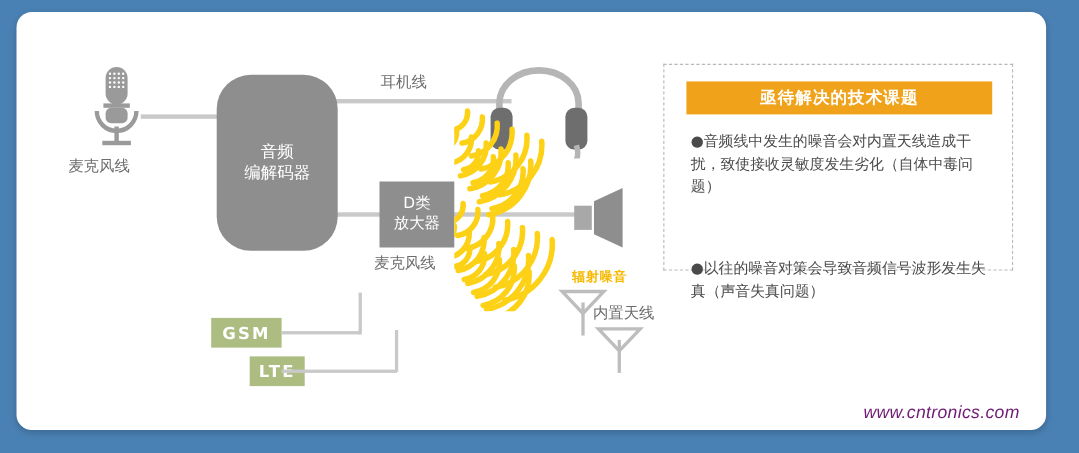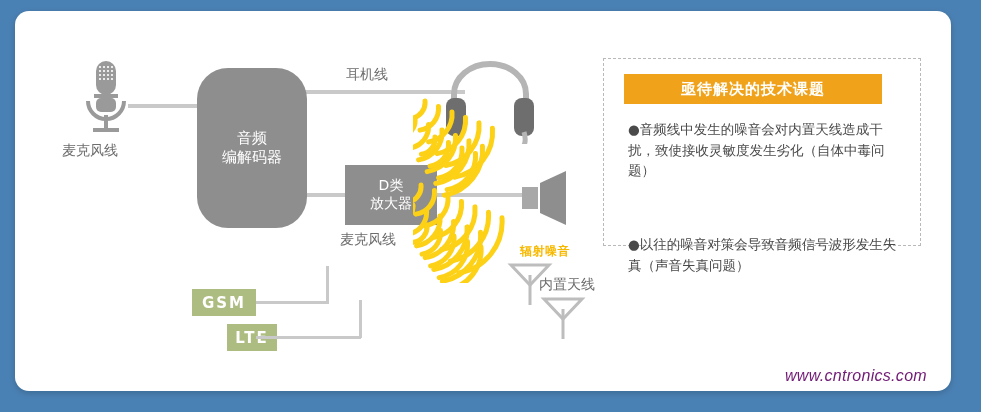--- a/index.html
+++ b/index.html
@@ -24,21 +24,21 @@
   .h-wire{height:4px;}
   .gbox{
     position:absolute;background:#8e8e8e;color:#ffffff;
     display:flex;flex-direction:column;align-items:center;justify-content:center;
     text-align:center;line-height:1.28;
   }
   .caption{position:absolute;color:#6d6d6d;white-space:nowrap;}
 
   
   #codec-box{left:182px;top:57px;width:110px;height:160px;font-size:15px;border-radius:31px;}
-  #amp-box{left:330px;top:154px;width:92px;height:60px;font-size:14px;}
+  #amp-box{left:330px;top:154px;width:68px;height:60px;font-size:14px;}
 
   #mic-cable-label{left:47px;top:131px;font-size:14px;}
   #headphone-cable-label{left:331px;top:55px;font-size:14px;}
   #speaker-cable-label{left:325px;top:220px;font-size:14px;}
   #antenna-label{left:524px;top:265px;font-size:14px;}
   #radiated-noise-label{left:505px;top:232px;font-size:12px;font-weight:bold;color:#f7b900;letter-spacing:.5px;}
 
   
   #wire-mic{left:113px;top:93px;width:71px;}
   #wire-headphone{left:290px;top:79px;width:160px;}
@@ -60,21 +60,21 @@
   #wire-ant1-stem{left:311px;top:255px;width:3px;height:38px;}
   #wire-ant2-stem{left:344px;top:289px;width:3px;height:38px;}
 
   
   #issue-panel{
     position:absolute;left:588px;top:47px;width:318px;height:188px;
     border:1px dashed #b9b9b9;background:#ffffff;
     box-sizing:border-box;
   }
   #issue-title{
-    position:absolute;left:20px;top:15px;width:258px;height:30px;
+    position:absolute;left:20px;top:15px;width:278px;height:30px;
     background:#f0a31a;color:#ffffff;font-size:15px;font-weight:bold;
     display:flex;align-items:center;justify-content:center;letter-spacing:1px;
   }
   .issue-item{
     position:absolute;left:24px;width:272px;
     color:#4a4a4a;font-size:13.5px;line-height:1.52;
   }
   #issue-item-0{top:60px;}
   #issue-item-1{top:130px;margin-top:45px;}
 

